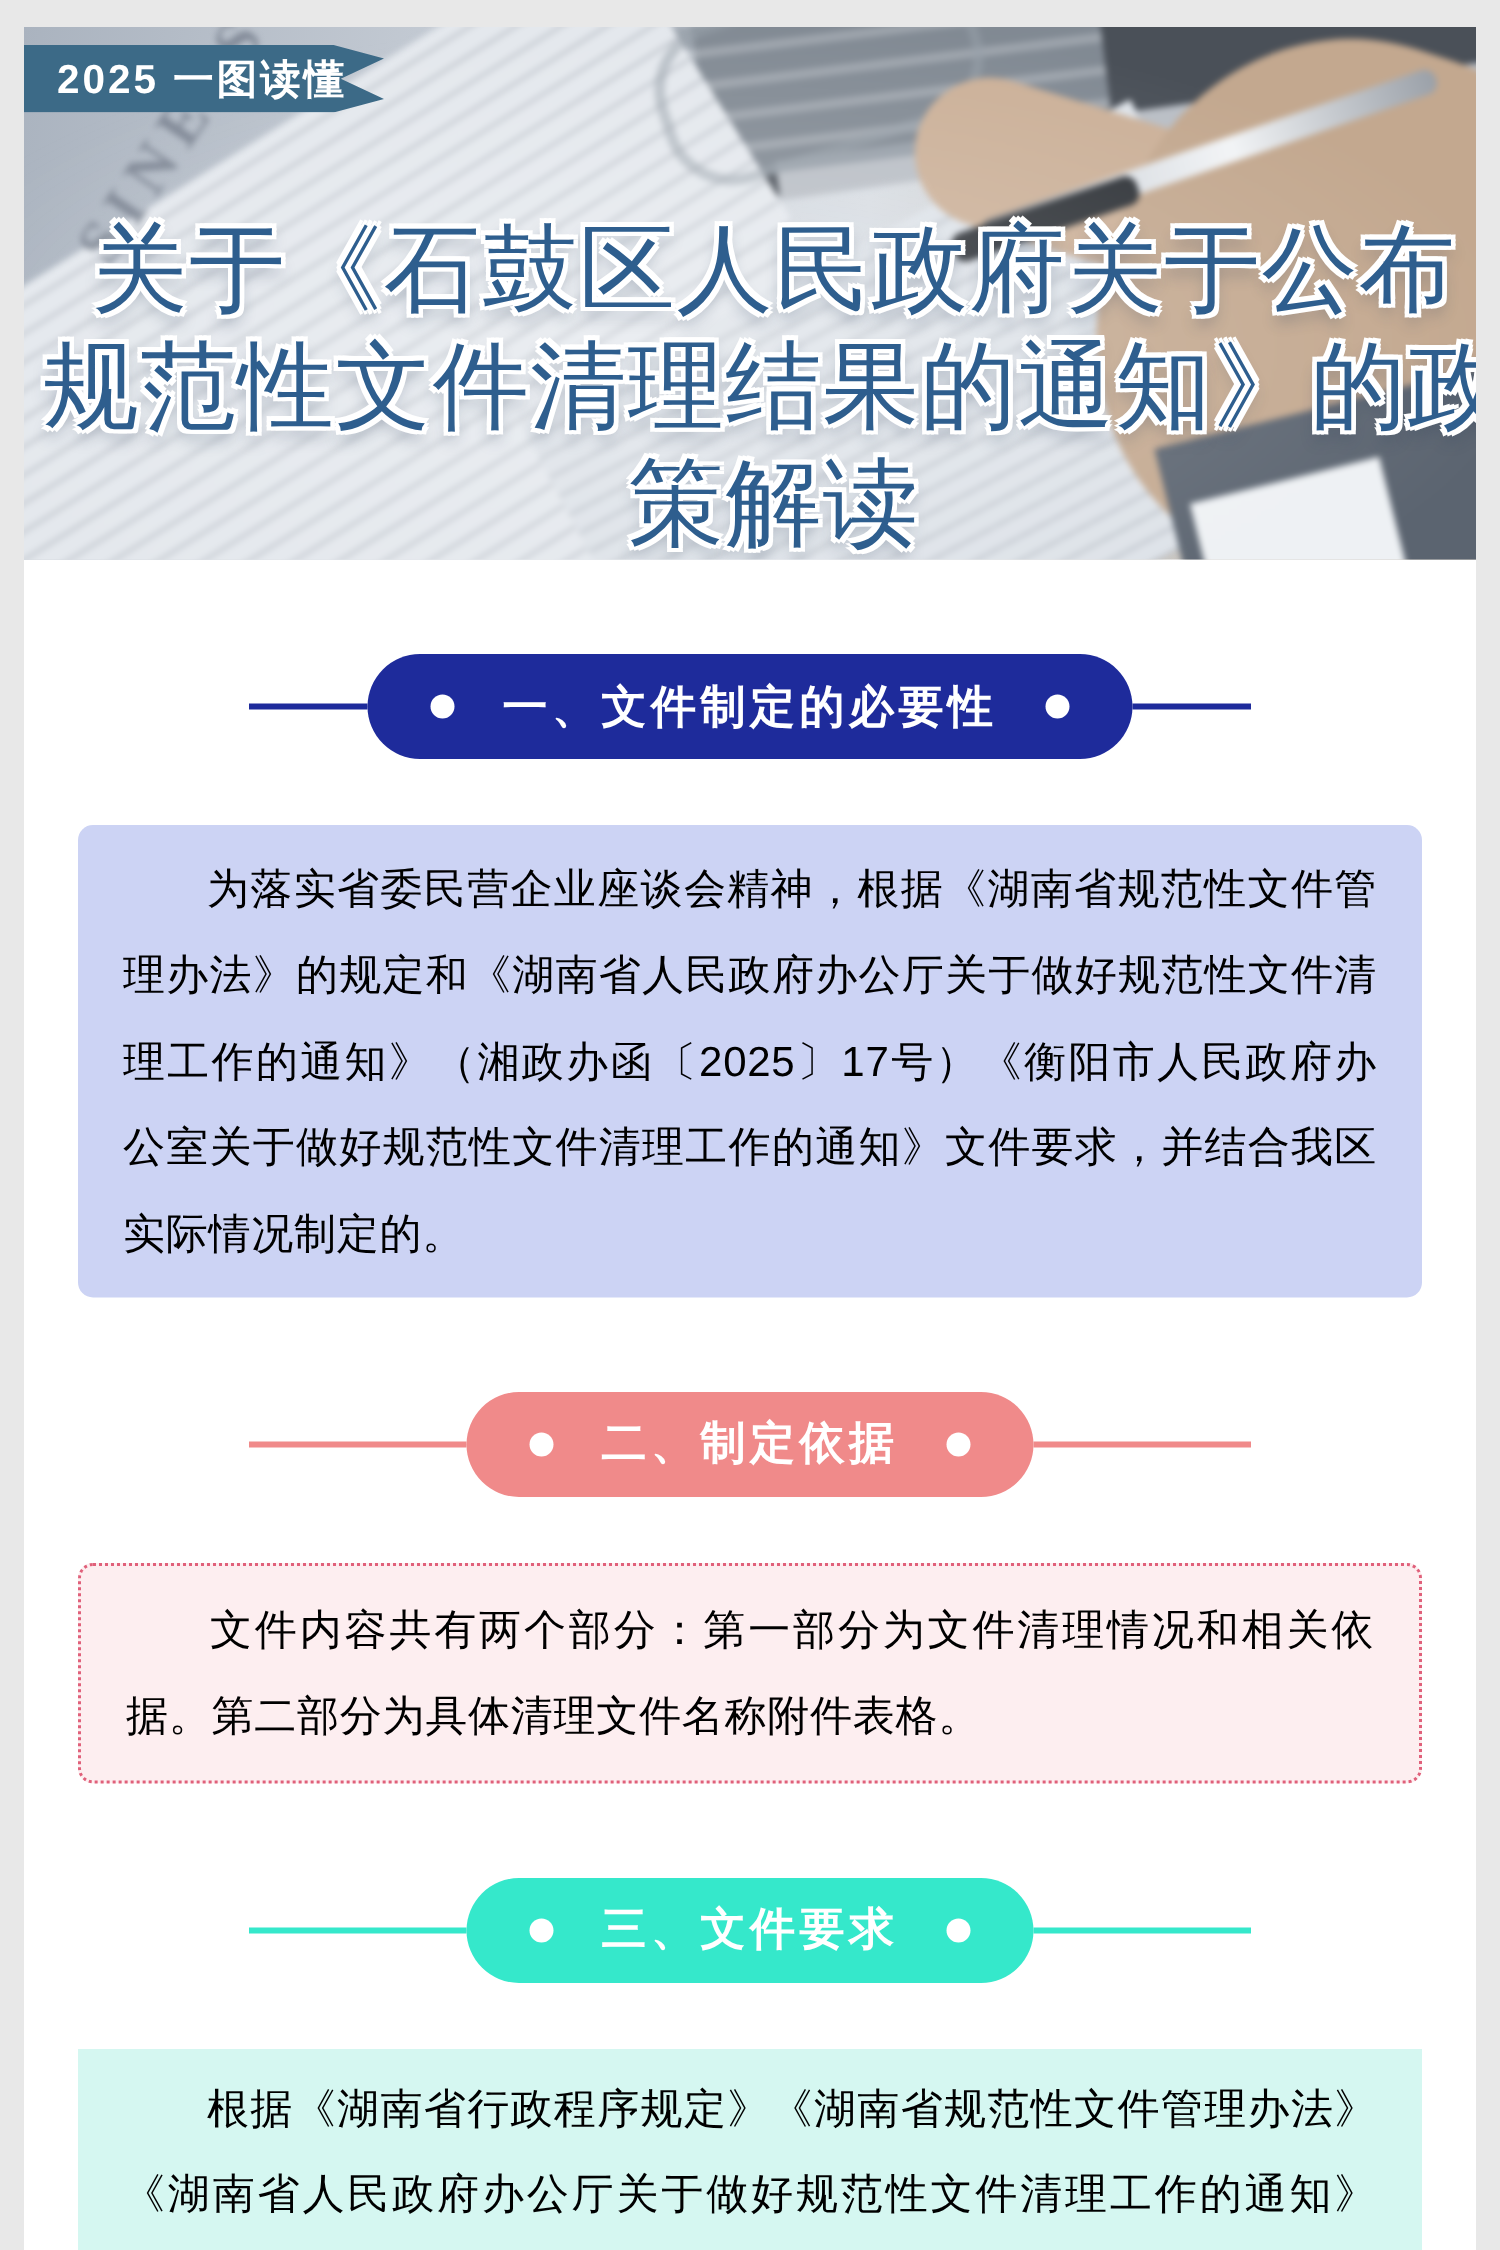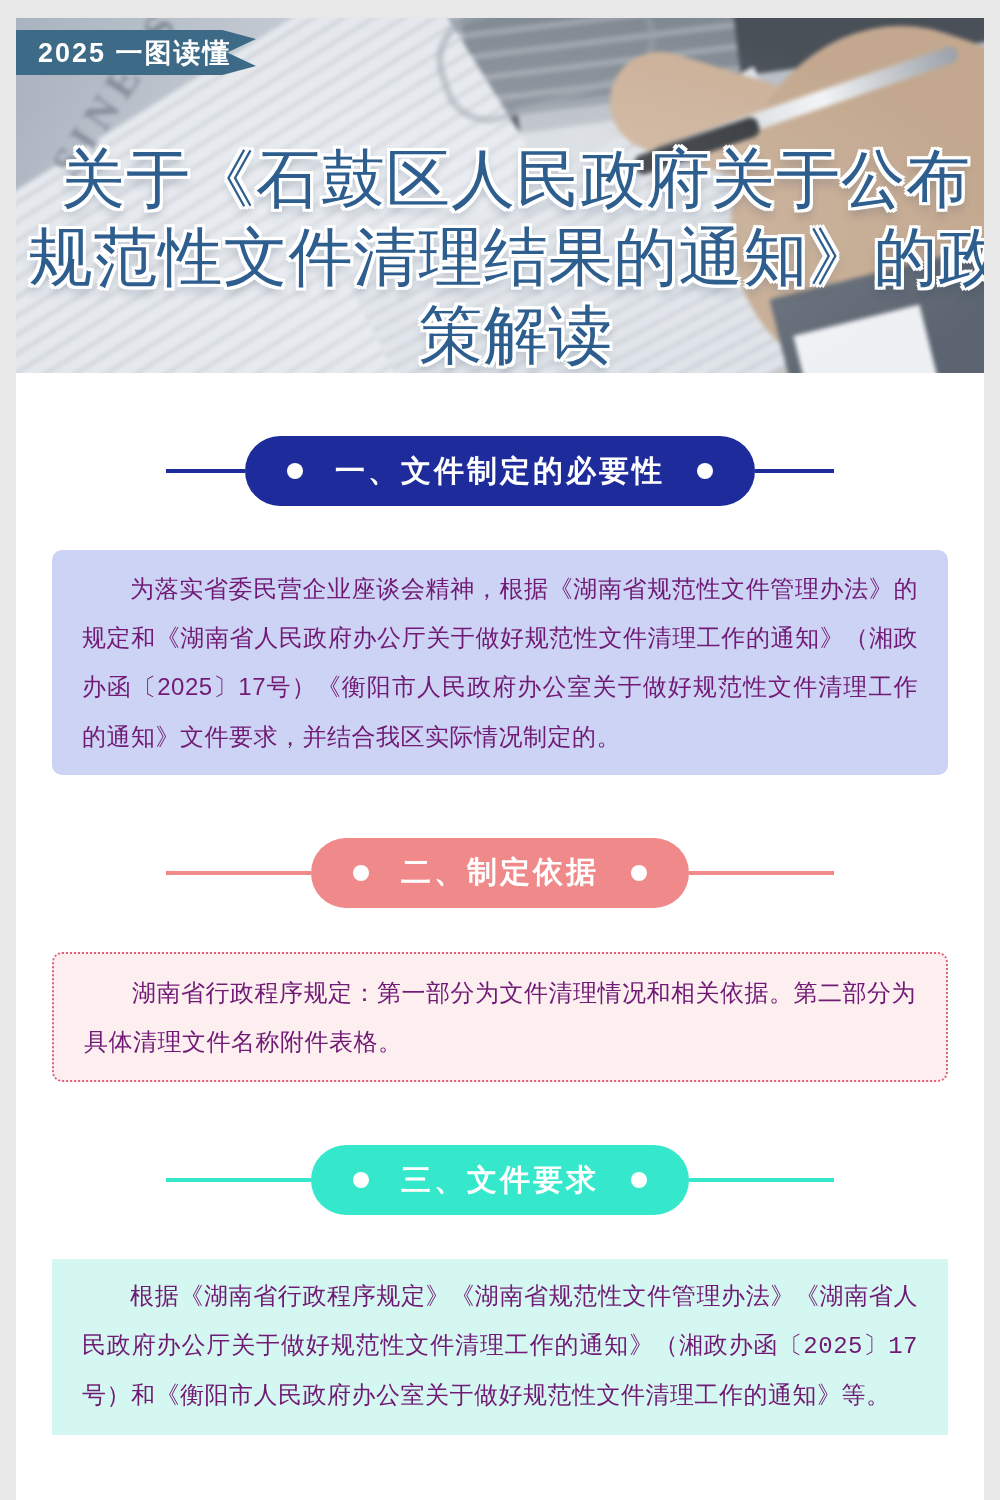--- a/index.html
+++ b/index.html
@@ -48,21 +48,21 @@
   .section { margin-top:63px; }
   .section-header { width:668px; margin:0 auto; display:flex; align-items:center; }
   .rule { flex:1; height:4px; background:var(--accent); }
   .pill { display:inline-flex; align-items:center; justify-content:flex-start; gap:32px;
           height:70px; padding:0 42px; border-radius:36px; background:var(--accent); }
   .dot { width:16px; height:16px; border-radius:50%; background:#fff; flex:none; }
   .pill-label { color:#fff; font-size:30px; font-weight:bold; letter-spacing:3px; white-space:nowrap; }
   .content-box { width:896px; margin:44px auto 0; padding:14px 30px; border-radius:10px;
                  background:var(--box-bg); border:var(--box-border); }
   .section.s3 .content-box { border-radius:0;font-family:Liberation Mono, monospace; }
-  .body-text { font-size:24px; line-height:2.05; color:#701a75; text-indent:2em; letter-spacing:.5px; text-align:justify; }
+  .body-text { font-size:28px; line-height:2.05; color:#000000; text-indent:2em; letter-spacing:.5px; text-align:justify; }
   .section.s1 .content-box { min-height:218px; }
   .section.s2 .content-box { min-height:128px; }
   .section.s3 .content-box { min-height:165px; }
 </style>
 </head>
 <body>
 
 <div id="page">
 
   <div class="header">
@@ -109,21 +109,21 @@
     <div class="section-header">
       <span class="rule"></span>
       <div class="pill">
         <span class="dot"></span>
         <span class="pill-label">二、制定依据</span>
         <span class="dot"></span>
       </div>
       <span class="rule"></span>
     </div>
     <div class="content-box">
-      <p class="body-text">湖南省行政程序规定：第一部分为文件清理情况和相关依据。第二部分为具体清理文件名称附件表格。</p>
+      <p class="body-text">文件内容共有两个部分：第一部分为文件清理情况和相关依据。第二部分为具体清理文件名称附件表格。</p>
     </div>
   </div>
 
   <div class="section s3" style="--accent: #35e8cb; --box-bg: #d5f7f1; --box-border: none;">
     <div class="section-header">
       <span class="rule"></span>
       <div class="pill">
         <span class="dot"></span>
         <span class="pill-label">三、文件要求</span>
         <span class="dot"></span>

